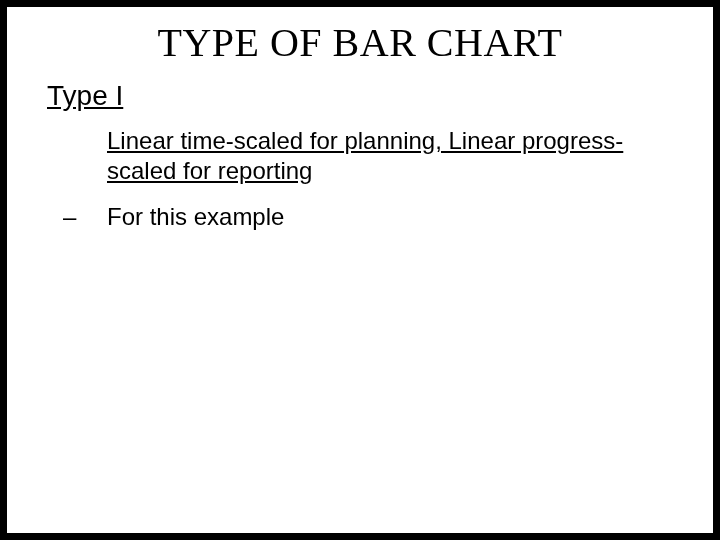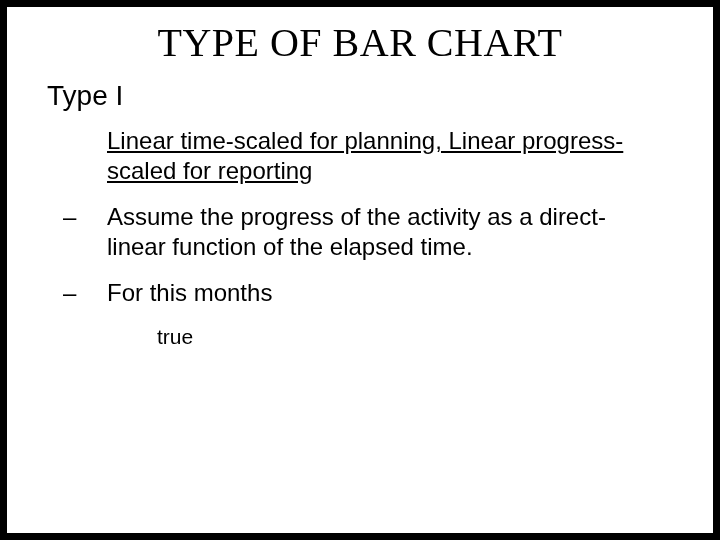--- a/index.html
+++ b/index.html
@@ -21,20 +21,21 @@
   .title {
     font-family: "Times New Roman", Times, serif;
     font-size: 40px;
     font-weight: 400;
     text-align: center;
     margin-bottom: 14px;
     letter-spacing: 0.5px;
   }
   .subtitle {
     font-size: 28px;
+    text-decoration: underline;
     margin-bottom: 14px;
   }
   .intro {
     font-size: 24px;
     margin-left: 60px;
     margin-right: 10px;
     line-height: 1.25;
     margin-bottom: 16px;
     text-decoration: underline;
   }
@@ -72,25 +73,21 @@
   }
 </style>
 </head>
 <body>
 
 <div class="slide">
   <h1 class="title">TYPE OF BAR CHART</h1>
   <div class="subtitle">Type I</div>
   <div class="intro">Linear time-scaled for planning, Linear progress-scaled for reporting</div>
 
-  <div class="dash-item">
-    <span class="dash">–</span><span>Assume the progress of the activity as a direct-linear function of the elapsed time.</span>
-  </div>
 
   <div class="dash-item">
-    <span class="dash">–</span><span>For this months</span>
+    <span class="dash">–</span><span>For this example</span>
   </div>
 
 
 
 
-  <div class="cutoff">true</div>
 </div>
 
 </body></html>

